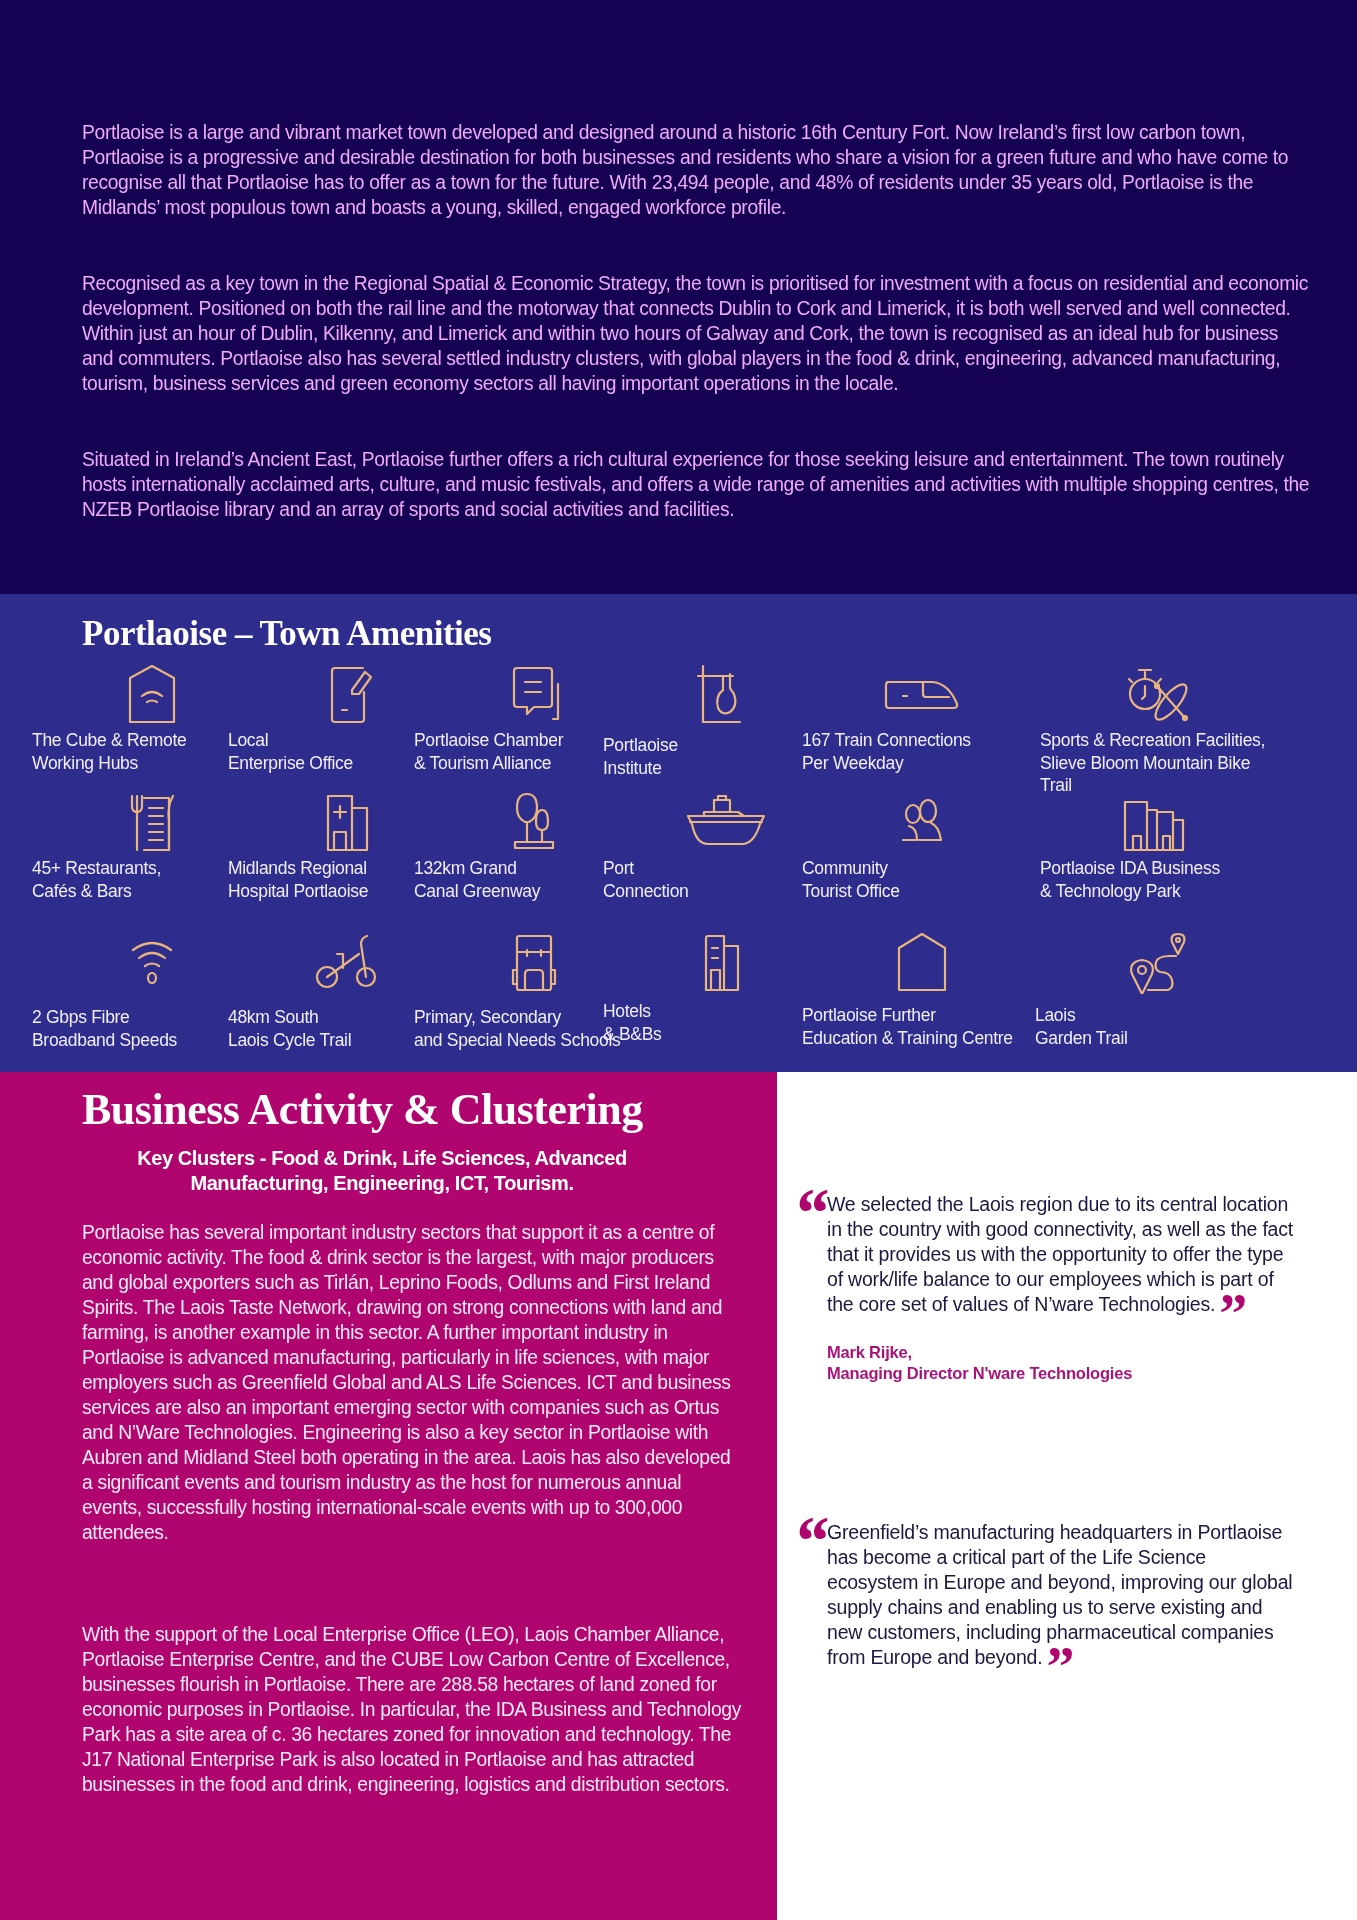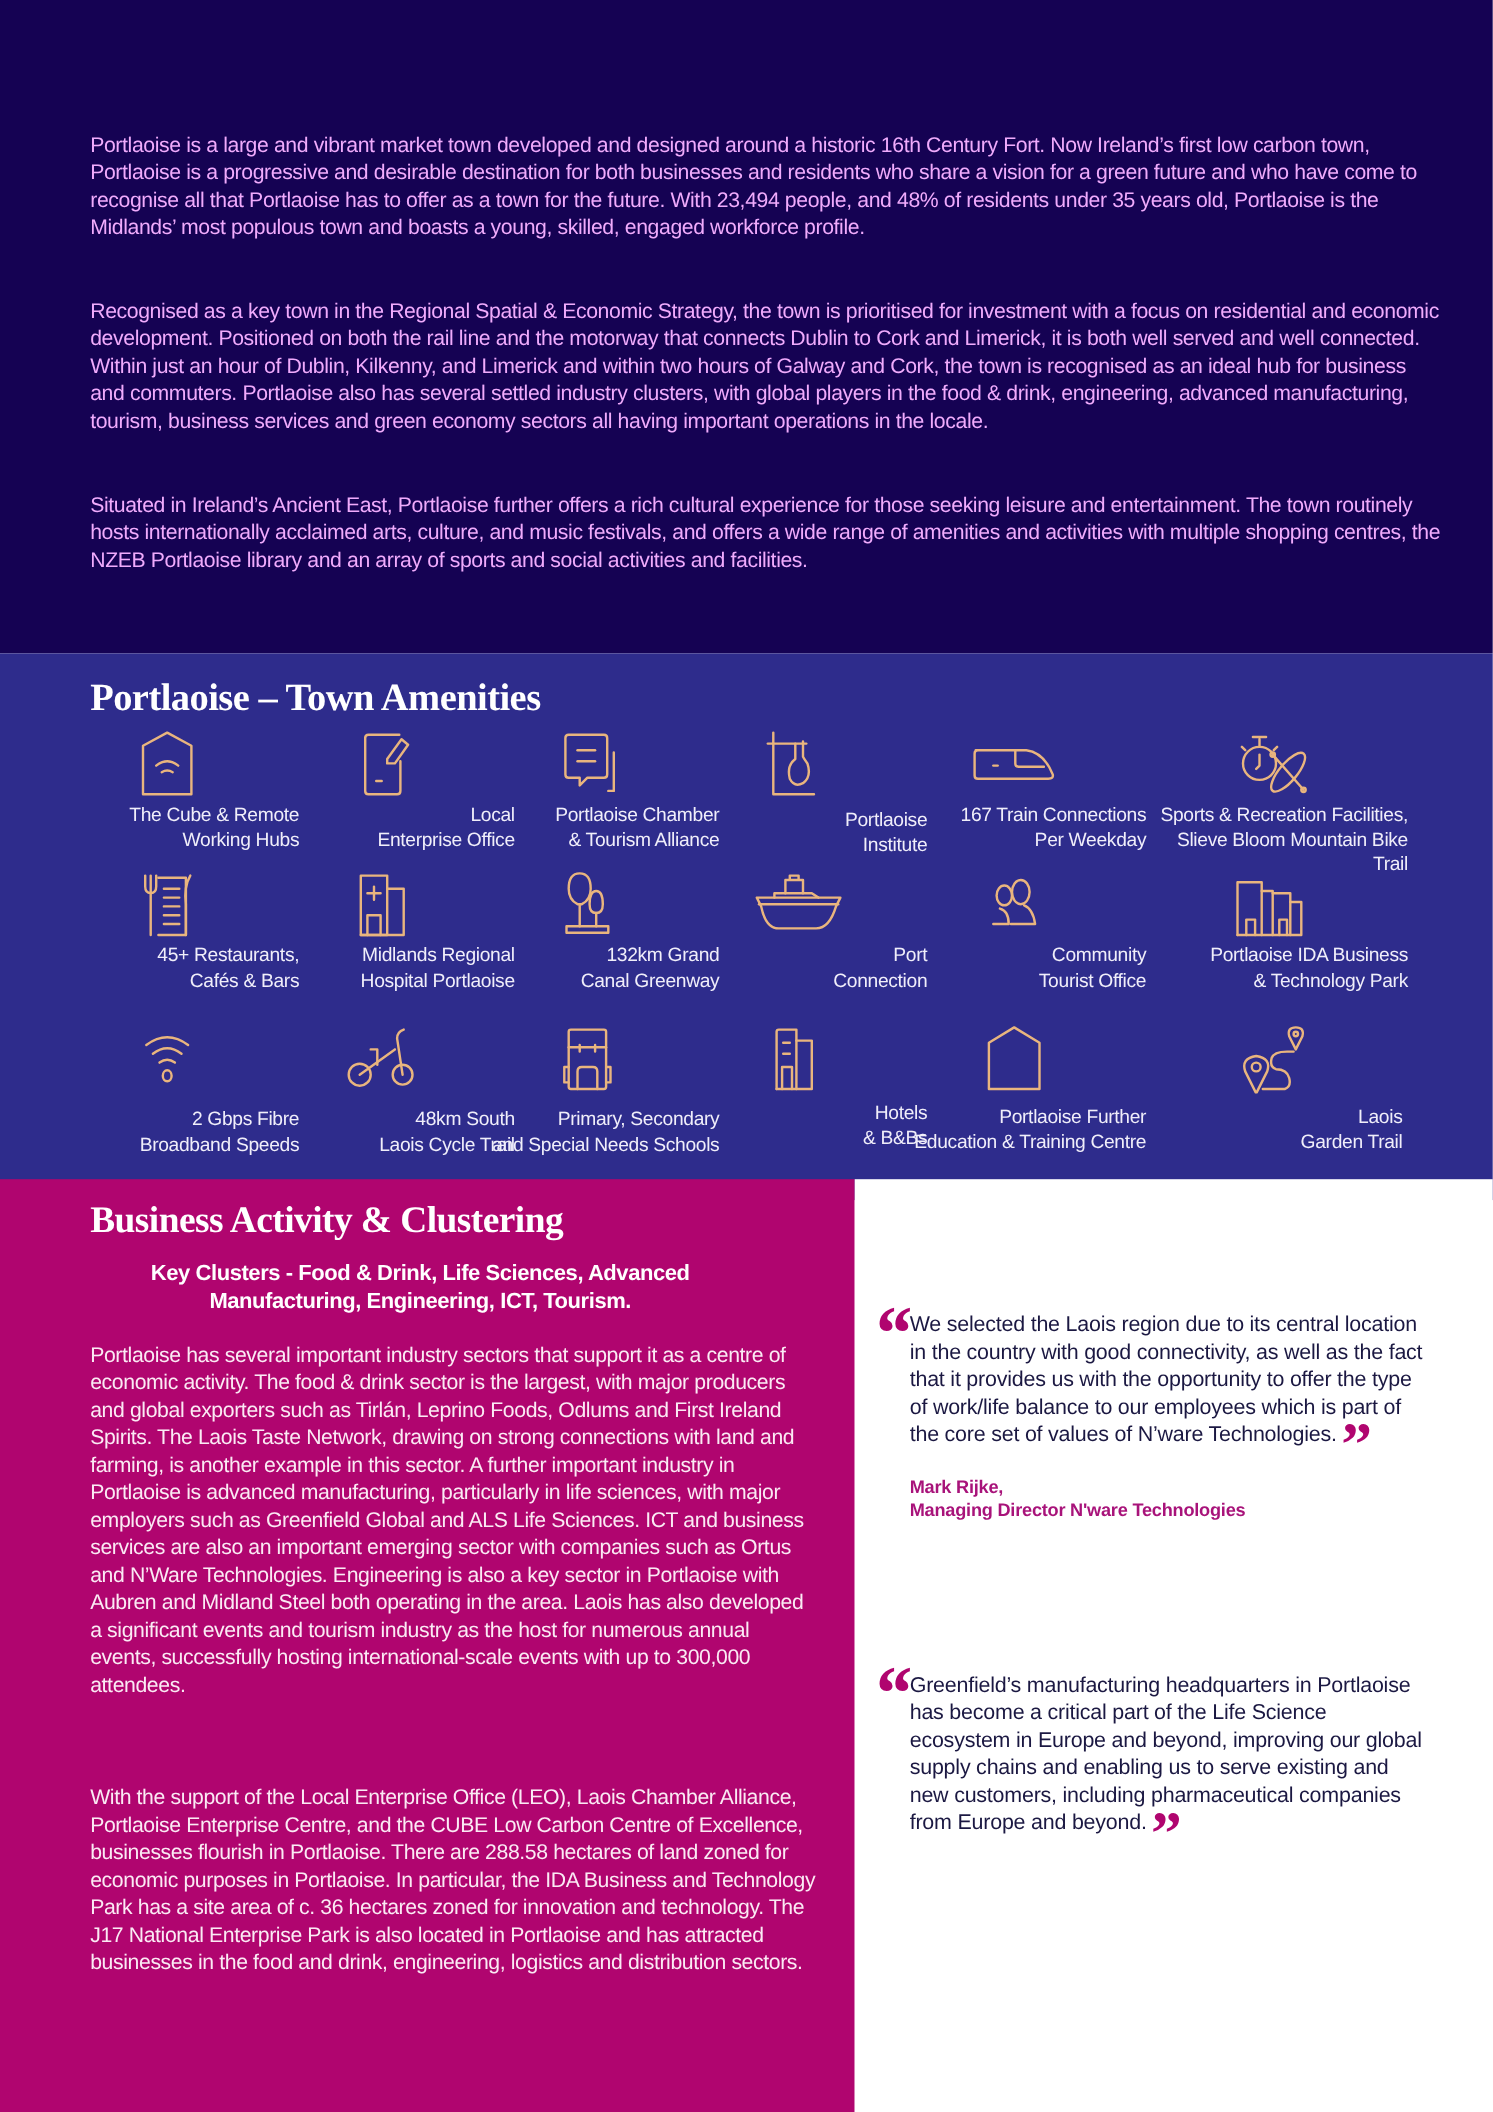--- a/index.html
+++ b/index.html
@@ -11,34 +11,34 @@
   .sec-biz   { position: absolute; left: 0; top: 1072px; width: 777px; height: 848px; background: #b0056f; color: #ffffff; }
   .sec-quote { position: absolute; left: 777px; top: 1072px; width: 580px; height: 848px; background: #ffffff; }
 
   .h-title {
     font-family: "Liberation Serif", "DejaVu Serif", serif;
     font-weight: bold; color: #ffffff; letter-spacing: -0.5px;
     position: absolute; left: 82px; font-size: 35px; line-height: 40px;
   }
   .intro-title { top: 66px; }
   .amen-title { top: 20px; }
-  .biz-title { top: 18px; font-size: 34px; }
+  .biz-title { top: 18px; font-size: 44px; }
 
   .para {
     position: absolute; left: 82px; width: 1230px;
     font-size: 19.3px; line-height: 25px; color: #f0abfc;
     letter-spacing: -0.35px; font-stretch: condensed;
   }
   .intro-p1 { top: 120px; }
   .intro-p2 { top: 271px; }
   .intro-p3 { top: 447px; }
 
   
   .amen-grid { position: absolute; left: 0; top: 70px; width: 1357px; }
-  .amen-item { position: absolute; text-align: right; width: 240px; }
+  .amen-item { position: absolute; text-align: left; width: 240px; }
   .amen-icon { display: block; margin: 0 auto; height: 62px; width: 90px; }
   .amen-icon svg { width: 90px; height: 62px; stroke: #e9b57e; fill: none; stroke-width: 2.2; stroke-linecap: round; stroke-linejoin: round; }
   .amen-label { display: block; font-size: 17.5px; line-height: 22.5px; color: #f0eefa; letter-spacing: -0.3px; margin-top: 3px; }
 
   
   .biz-sub { position: absolute; left: 82px; top: 74px; width: 600px; font-size: 20px; line-height: 25px; font-weight: bold; letter-spacing: -0.4px; text-align: center; }
   .biz-p { position: absolute; left: 82px; width: 660px; font-size: 19.3px; line-height: 25px; color: #fbeaf4; letter-spacing: -0.35px; }
   .biz-p1 { top: 148px; }
   .biz-p2 { top: 550px; }
 

